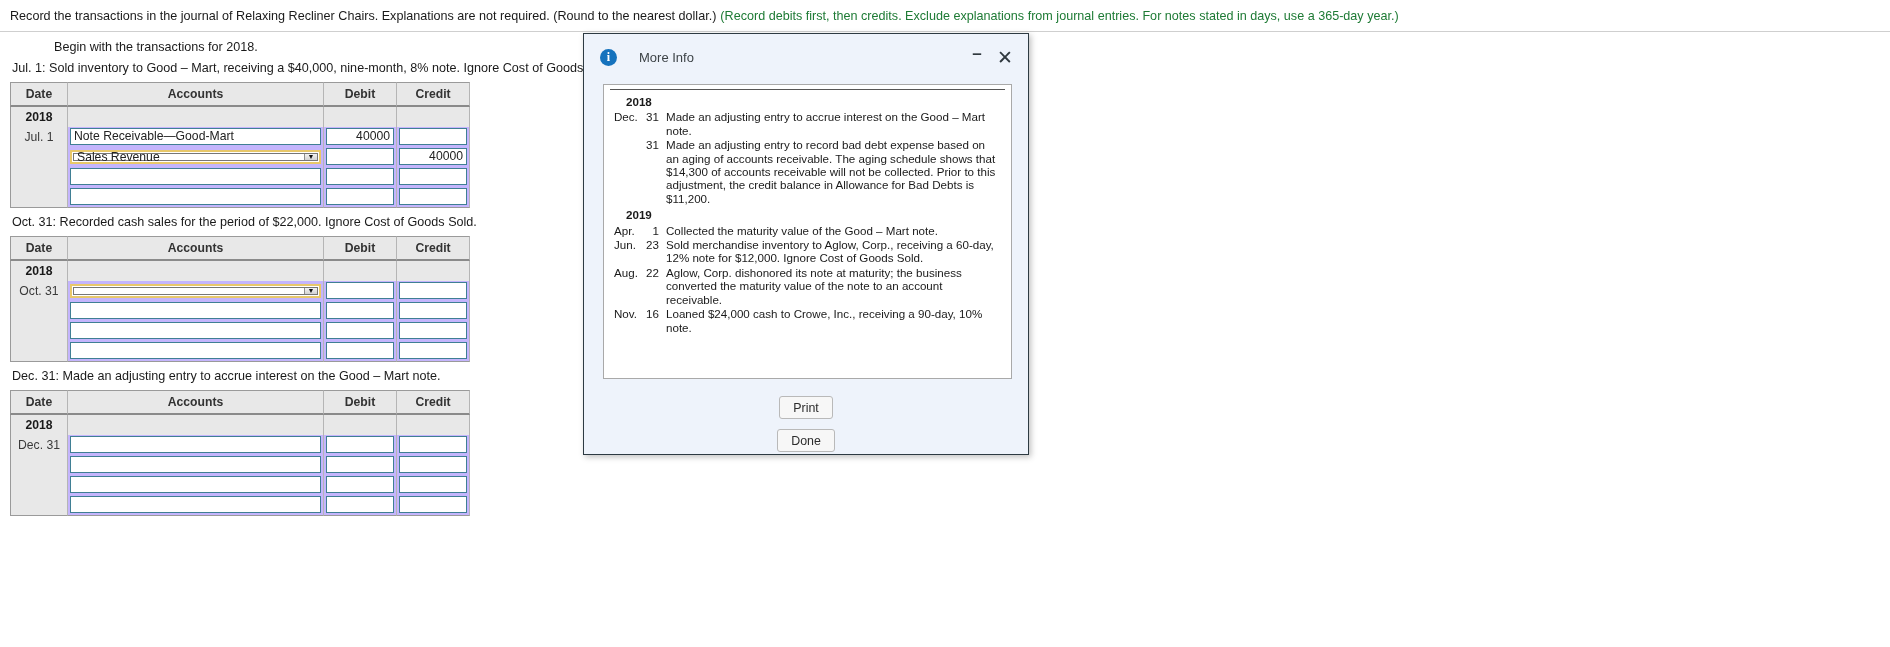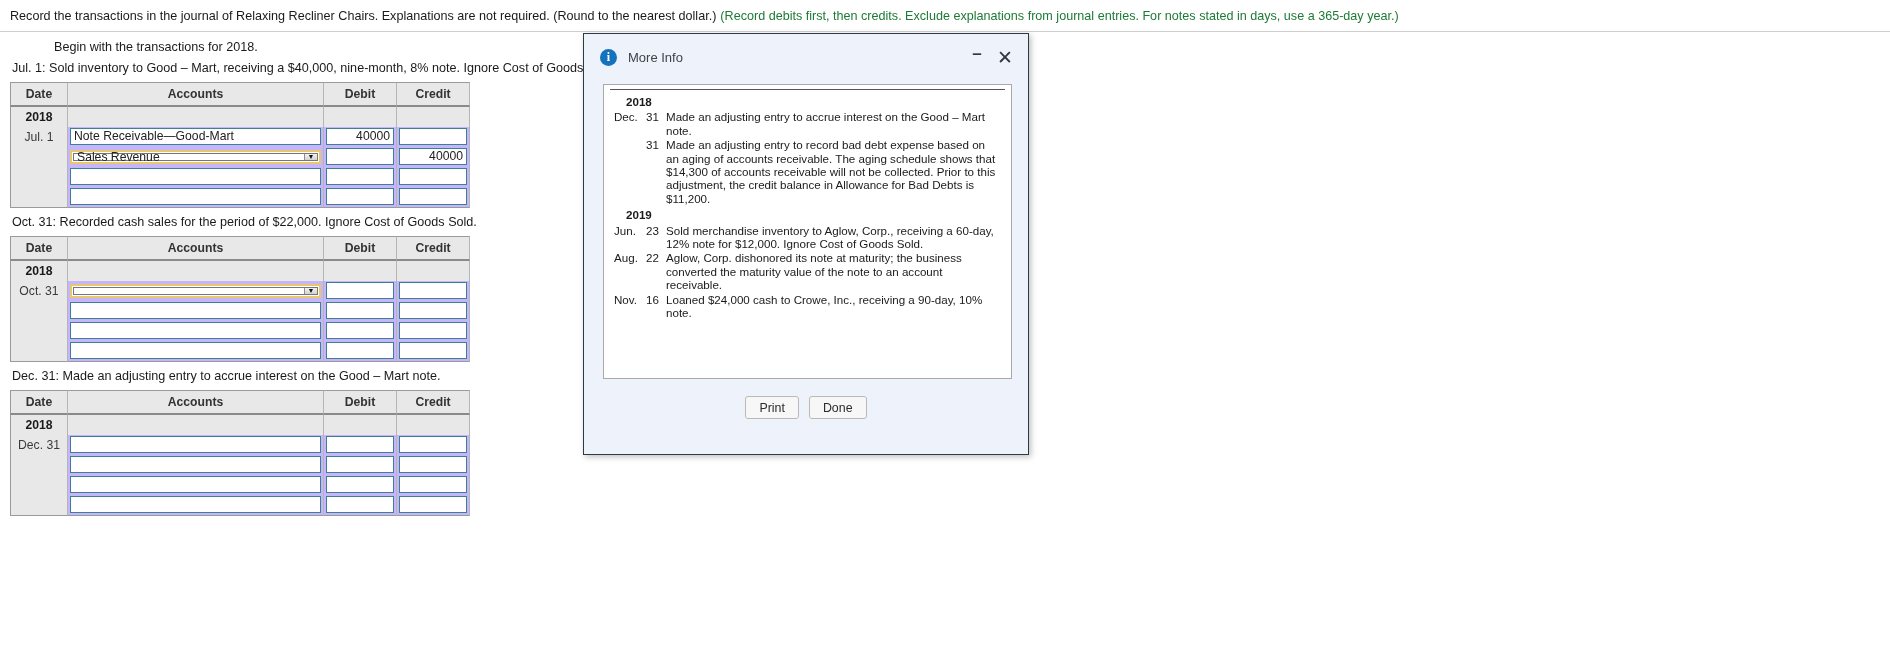--- a/index.html
+++ b/index.html
@@ -170,21 +170,21 @@
     color: #ffffff;
     font-size: 12px;
     font-weight: bold;
     font-family: "Liberation Serif", serif;
     display: flex;
     align-items: center;
     justify-content: center;
     flex: 0 0 auto;
   }
   #dlg-title {
-    margin-left: 11px;
+    margin-left: 22px;
     font-size: 13px;
     color: #3d4347;
     flex: 1 1 auto;
   }
   .winbtn {
     width: 26px; height: 26px;
     display: flex;
     align-items: center;
     justify-content: center;
     cursor: pointer;
@@ -223,20 +223,21 @@
     border-top: 1px solid #555555;
     margin: 0 0 3px 0;
   }
 
   #dlg-footer {
     display: flex;
     align-items: center;
     justify-content: center;
     gap: 10px;
     margin-top: 17px;
+    flex-direction: column;
   }
   .dlgbtn {
     min-width: 50px;
     height: 23px;
     padding: 0 13px;
     background: #f7f7f7;
     border: 1px solid #b9b9b9;
     border-radius: 3px;
     font-family: "Liberation Sans", sans-serif;
     font-size: 12.4px;
@@ -583,20 +584,25 @@
           </tr>
           <tr>
             <td class="mon"></td>
             <td class="day">31</td>
             <td class="desc">Made an adjusting entry to record bad debt expense based on an aging of accounts receivable. The aging schedule shows that $14,300 of accounts receivable will not be collected. Prior to this adjustment, the credit balance in Allowance for Bad Debts is $11,200.</td>
           </tr>
           <tr class="yearhead">
             <td colspan="3">2019</td>
           </tr>
           <tr>
+            <td class="mon">Apr.</td>
+            <td class="day">1</td>
+            <td class="desc">Collected the maturity value of the Good – Mart note.</td>
+          </tr>
+          <tr>
             <td class="mon">Jun.</td>
             <td class="day">23</td>
             <td class="desc">Sold merchandise inventory to Aglow, Corp., receiving a 60-day, 12% note for $12,000. Ignore Cost of Goods Sold.</td>
           </tr>
           <tr>
             <td class="mon">Aug.</td>
             <td class="day">22</td>
             <td class="desc">Aglow, Corp. dishonored its note at maturity; the business converted the maturity value of the note to an account receivable.</td>
           </tr>
           <tr>

